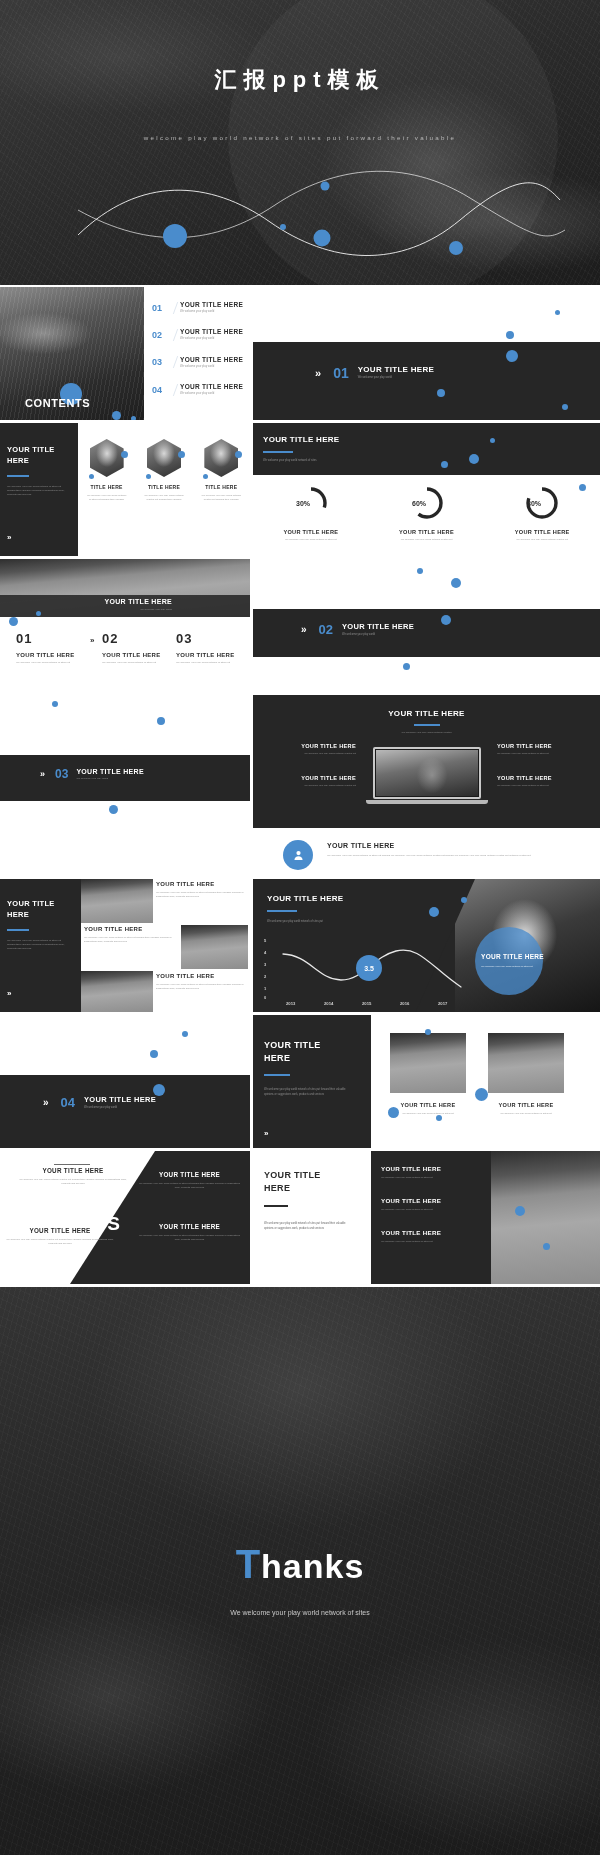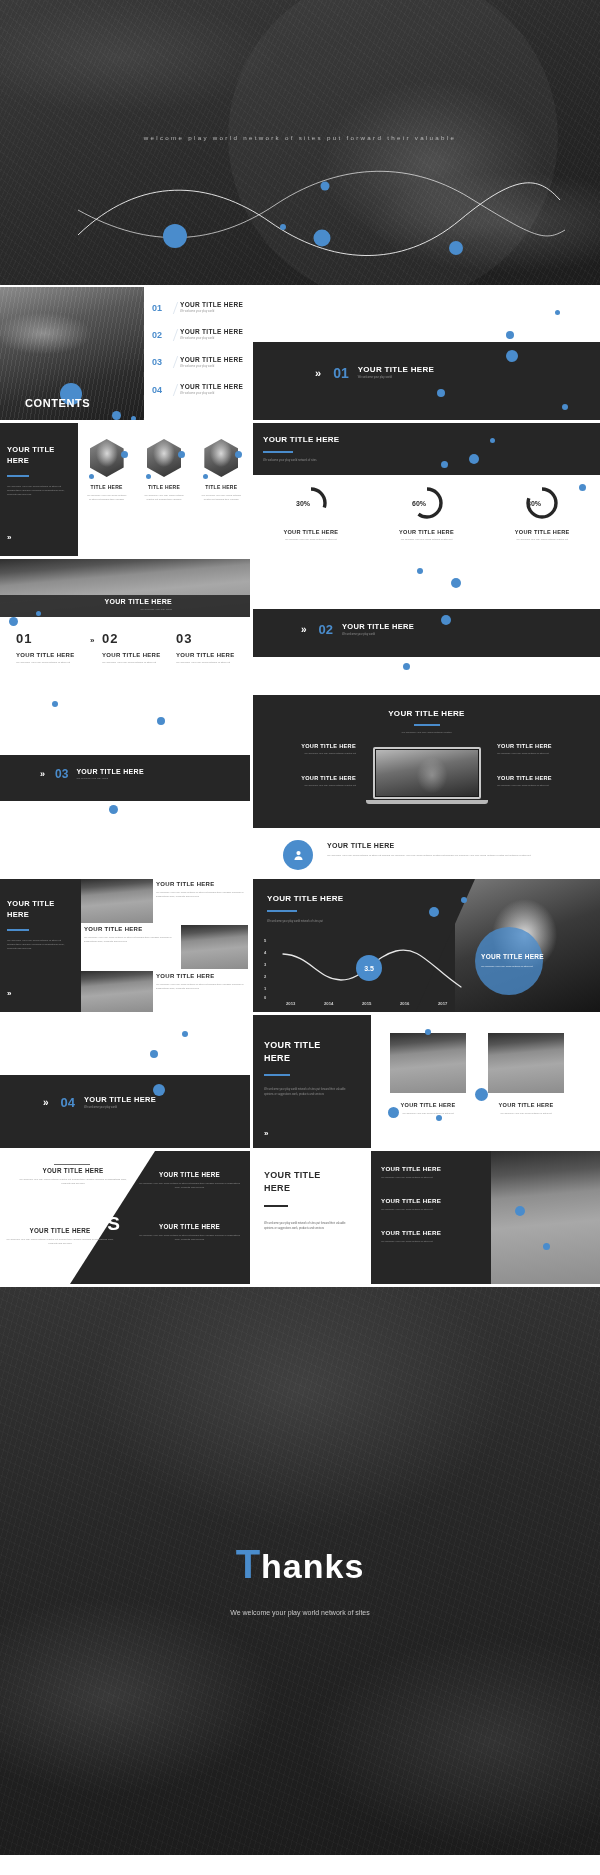--- a/index.html
+++ b/index.html
@@ -83,20 +83,21 @@
 </style>
 </head>
 <body>
 
 <div class="page">
 
   <div id="cover" class="slide">
     <div class="vignette"></div>
     <div class="noise"></div>
     <h1>
+      <span class="l2">汇报ppt模板</span>
     </h1>
     <div class="sub">welcome play world network of sites put forward their valuable</div>
     <svg class="wave" viewBox="0 0 600 115">
       <path d="M78 85 C 140 25, 210 30, 270 72 S 400 120, 460 70 S 540 28, 560 50" fill="none" stroke="#ffffff" stroke-width="1" opacity=".85"></path>
       <path d="M78 60 C 150 100, 215 95, 275 55 S 405 8, 470 48 S 545 92, 565 80" fill="none" stroke="#ffffff" stroke-width="1" opacity=".65"></path>
       <circle cx="325" cy="36" r="4.5" fill="#4a8ccc"></circle>
       <circle cx="283" cy="77" r="3" fill="#4a8ccc"></circle>
       <circle cx="175" cy="86" r="12" fill="#4a8ccc"></circle>
       <circle cx="322" cy="88" r="8.5" fill="#4a8ccc"></circle>
       <circle cx="456" cy="98" r="7" fill="#4a8ccc"></circle>

